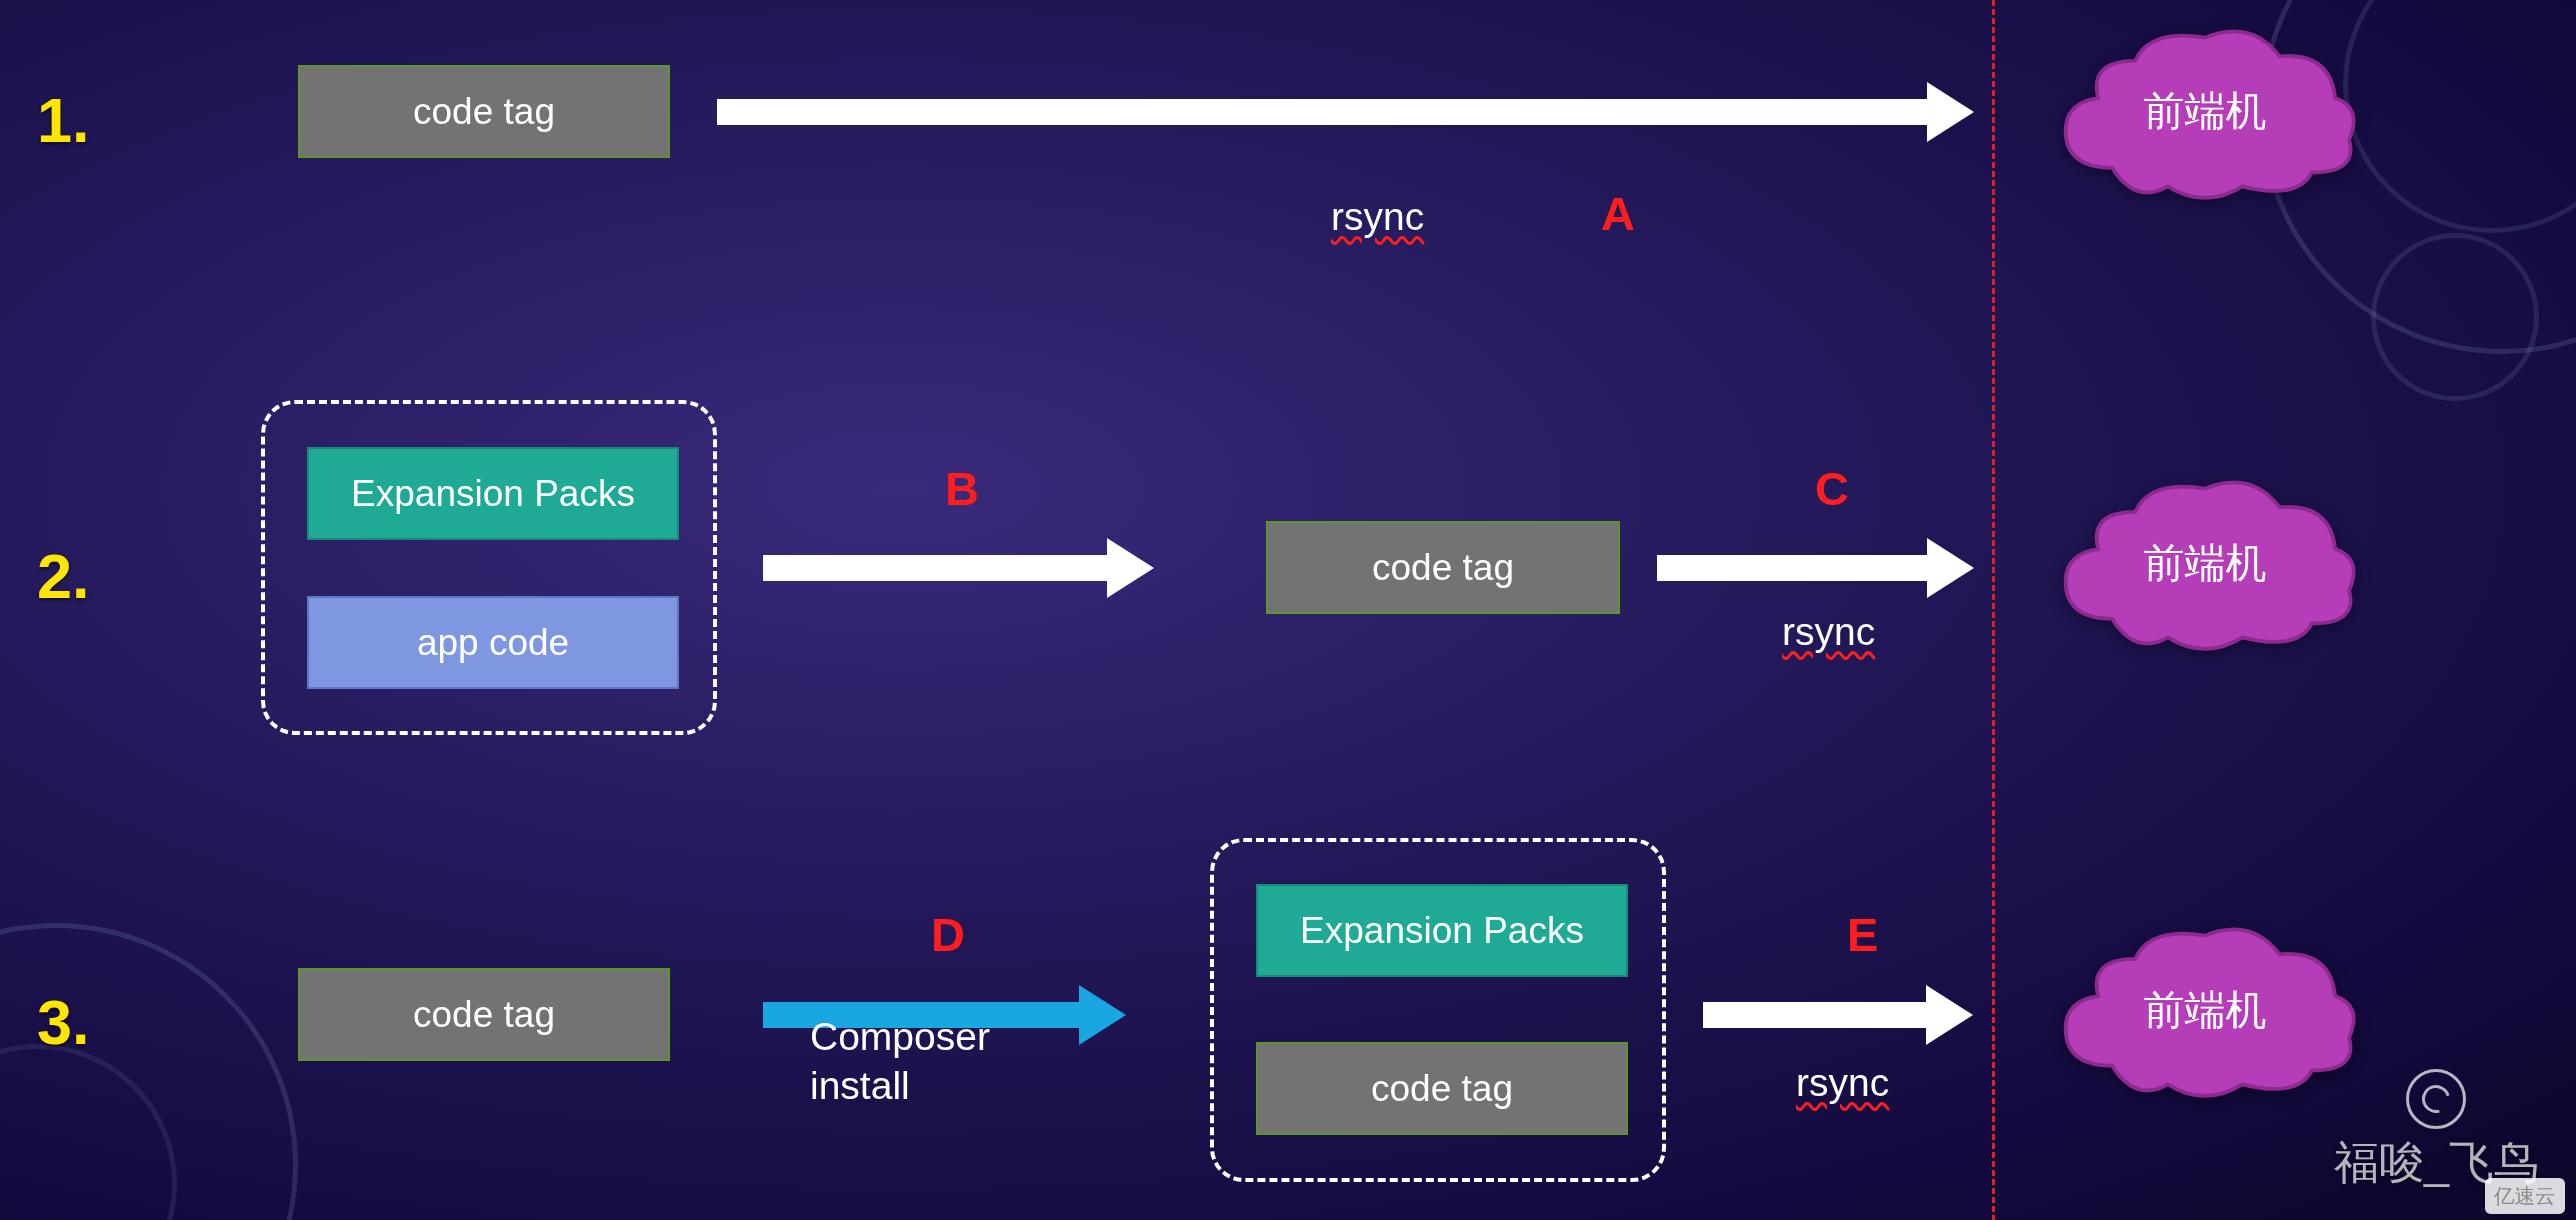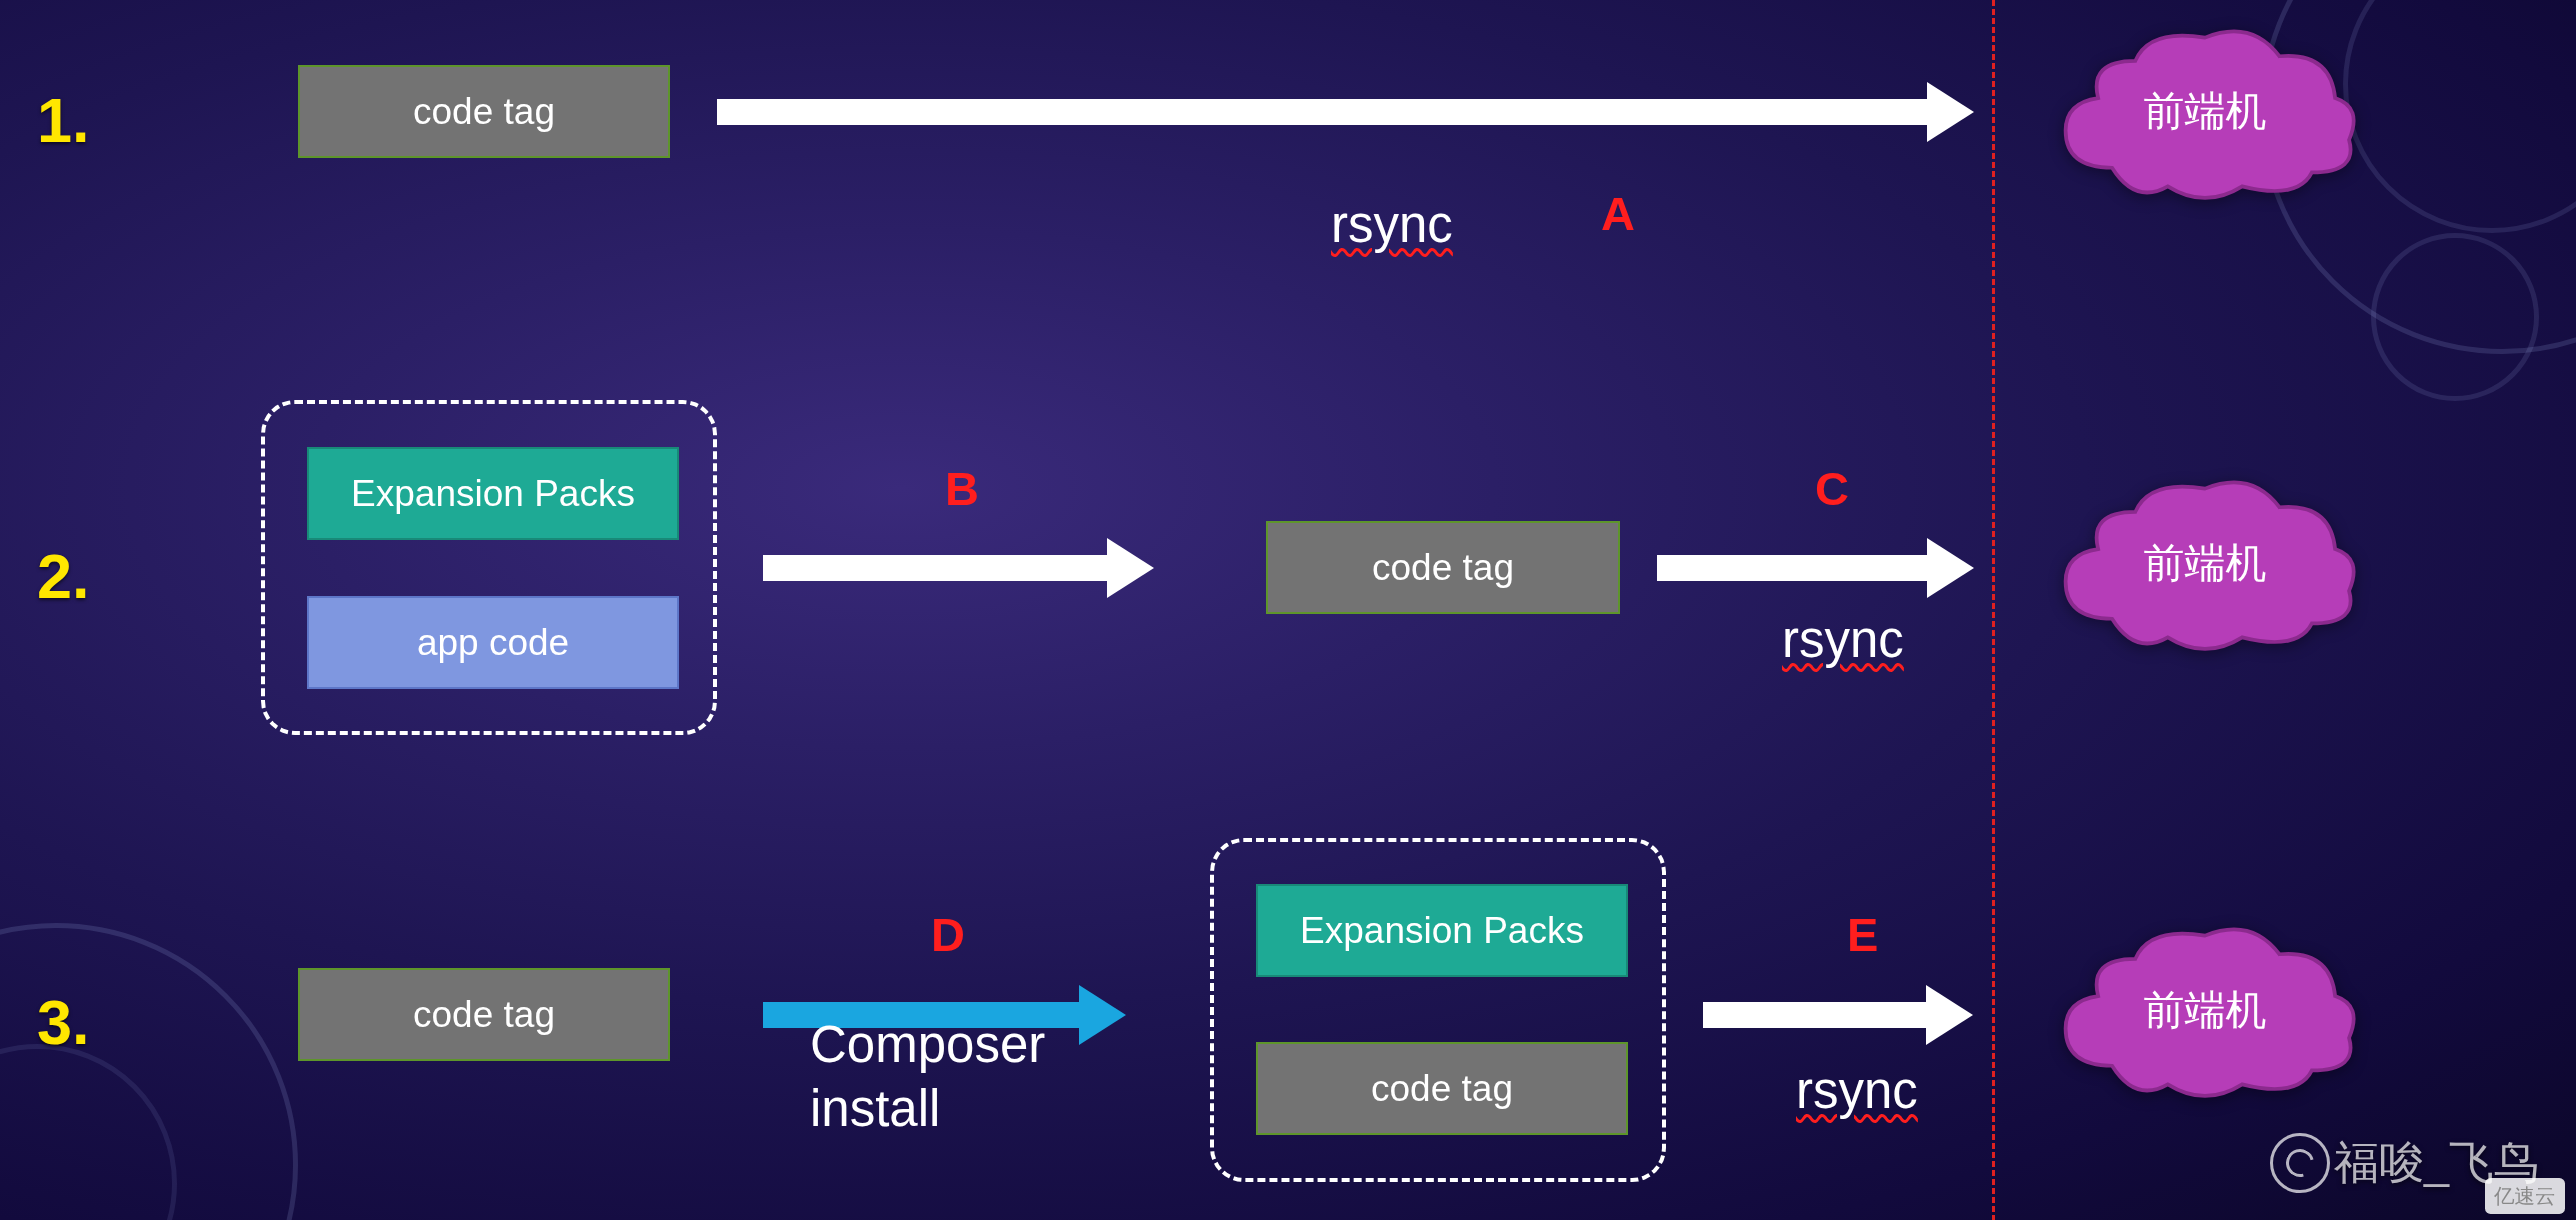--- a/index.html
+++ b/index.html
@@ -83,21 +83,21 @@
     border-bottom: 30px solid transparent;
   }
   .arrow.white .shaft { background: #ffffff; }
   .arrow.white .head  { border-left: 47px solid #ffffff; }
   .arrow.cyan  .shaft { background: #1aa6e0; }
   .arrow.cyan  .head  { border-left: 47px solid #1aa6e0; }
 
   
   .lbl {
     position: absolute;
-    font-size: 51px;
+    font-size: 39px;
   }
   .lbl.red   { color: #ff1e1e; font-weight: 600; font-size: 47px; }
   .lbl.white { color: #ffffff; }
   
   .wavy {
     text-decoration: underline wavy #ff1e1e;
     text-decoration-thickness: 2.8px;
     text-underline-offset: 5.6px;
   }
 
@@ -117,20 +117,21 @@
   }
 
   
   .watermark {
     position: absolute;
     right: 37px; bottom: 28px;
     color: rgba(255,255,255,0.7);
     font-size: 45px;
     display: flex; align-items: center; gap: 4px;
     text-shadow: 0 1.9px 5.6px rgba(0,0,0,0.6);
+    flex-direction: column;
   }
   .watermark .eye-icon {
     width: 60px; height: 60px;
     border-radius: 50%;
     border: 3.7px solid rgba(255,255,255,0.7);
     position: relative;
   }
   .watermark .eye-icon::after{
     content:"";
     position:absolute; inset:13px;

